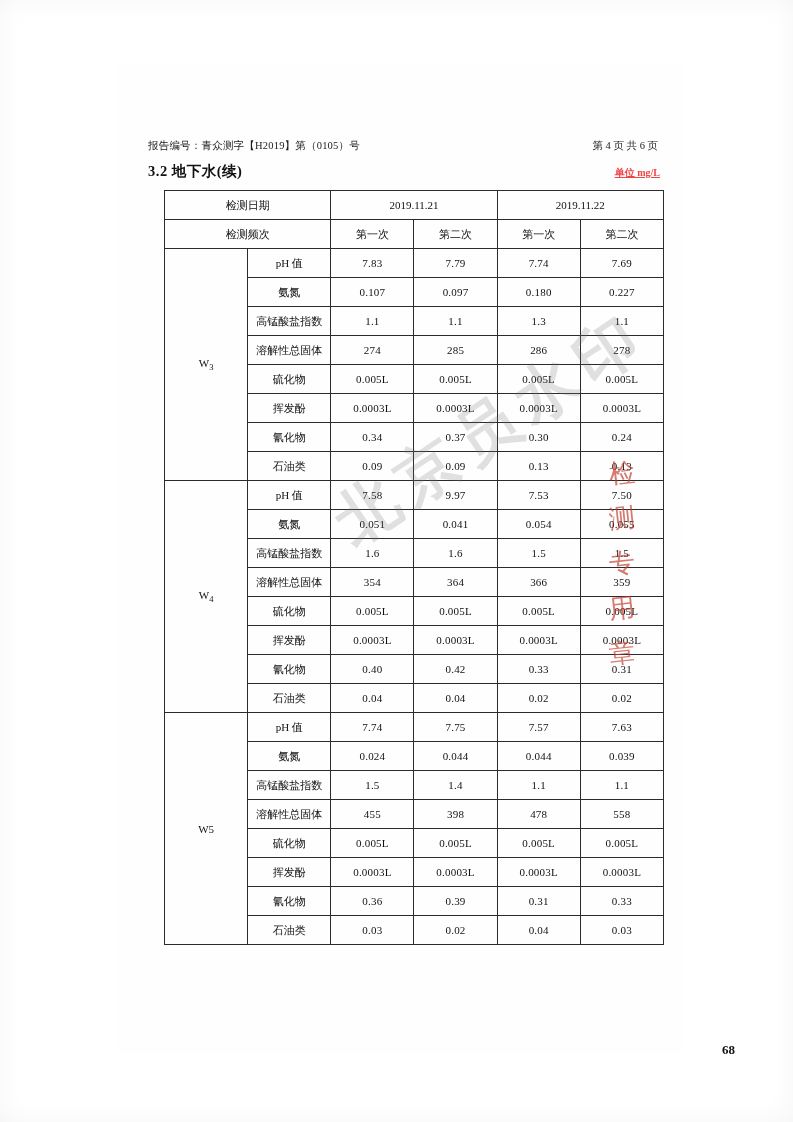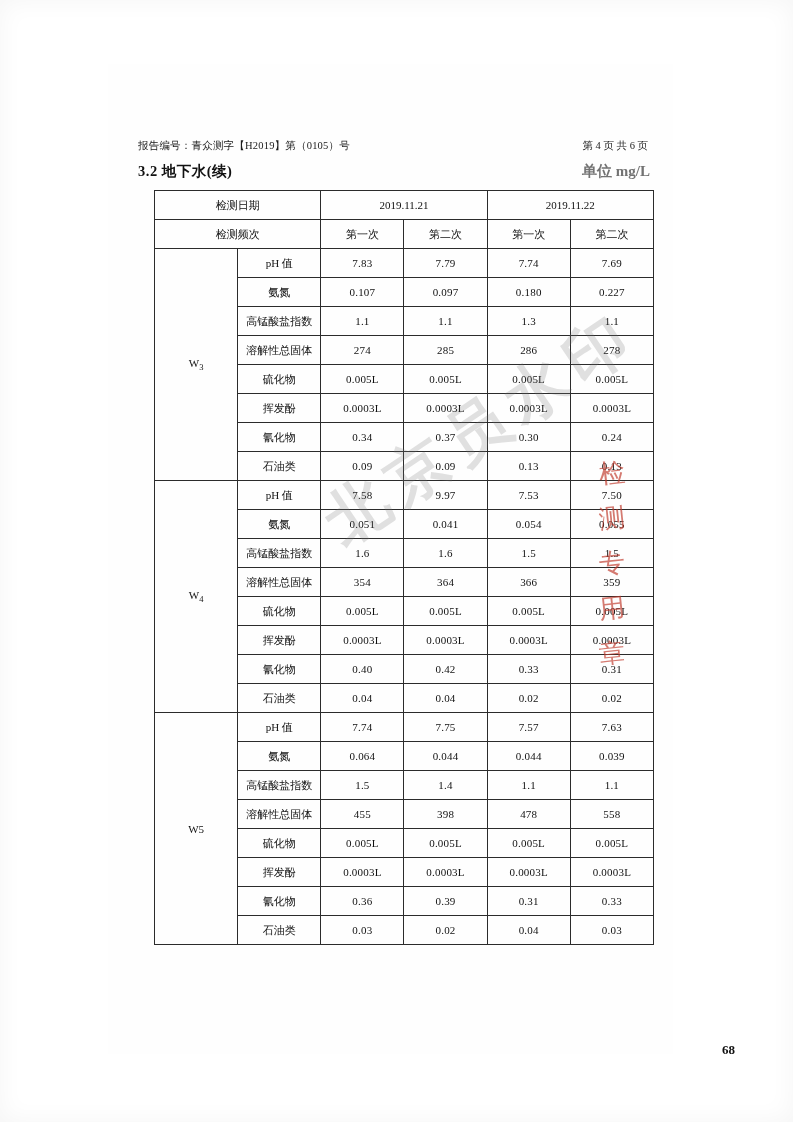--- a/index.html
+++ b/index.html
@@ -23,21 +23,21 @@
   
   .page::before {
     content: "";
     position: absolute;
     left: 0; top: 0; right: 0; bottom: 0;
     box-shadow: inset 0 0 26px rgba(0,0,0,0.045);
     pointer-events: none;
   }
   .sheet {
     position: absolute;
-    left: 108px;
+    left: 118px;
     top: 64px;
     width: 565px;
     height: 990px;
     background: #fefefe;
   }
 
   
   .hdr {
     position: absolute;
     left: 30px;
@@ -61,23 +61,24 @@
     justify-content: space-between;
     align-items: baseline;
   }
   .sec-title {
     font-size: 14.5px;
     font-weight: bold;
     color: #111;
     letter-spacing: 0.5px;
   }
   .unit {
-    font-size: 15px;
-    font-weight: bold;
-    color: #737373;
+    font-size: 10px;
+    font-weight: bold;
+    color: #ef4444;
+    text-decoration: underline;
   }
 
   
   table.data {
     position: absolute;
     left: 46px;
     top: 126px;
     border-collapse: collapse;
     width: 500px;
     table-layout: fixed;
@@ -306,21 +307,21 @@
           <tr>
             <td class="groupcell" rowspan="8">W5</td>
             <td class="param">pH 值</td>
             <td class="val">7.74</td>
             <td class="val">7.75</td>
             <td class="val">7.57</td>
             <td class="val">7.63</td>
           </tr>
           <tr>
             <td class="param">氨氮</td>
-            <td class="val">0.064</td>
+            <td class="val">0.024</td>
             <td class="val">0.044</td>
             <td class="val">0.044</td>
             <td class="val">0.039</td>
           </tr>
           <tr>
             <td class="param">高锰酸盐指数</td>
             <td class="val">1.5</td>
             <td class="val">1.4</td>
             <td class="val">1.1</td>
             <td class="val">1.1</td>

